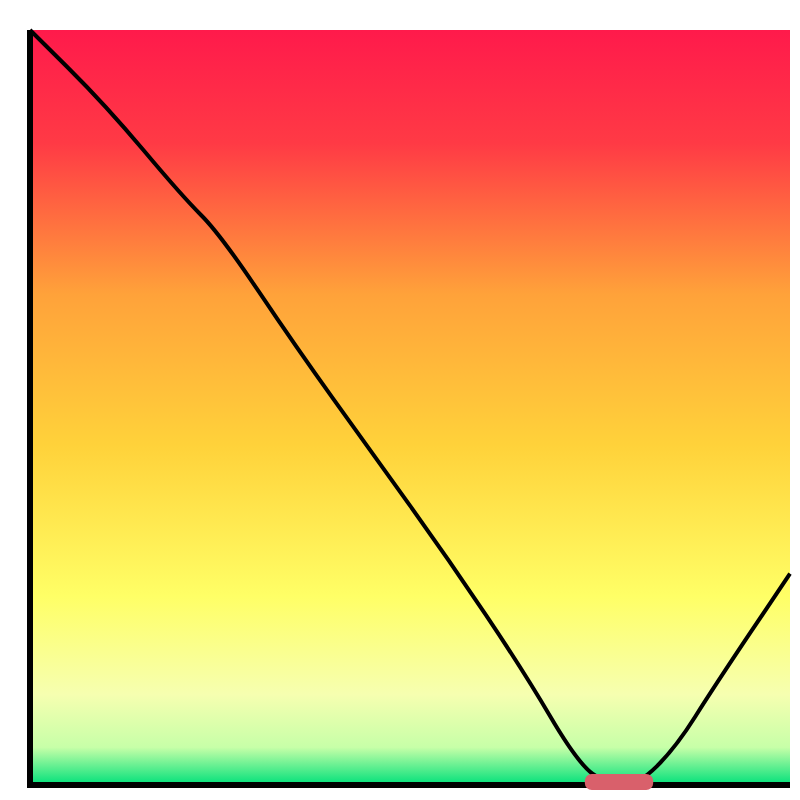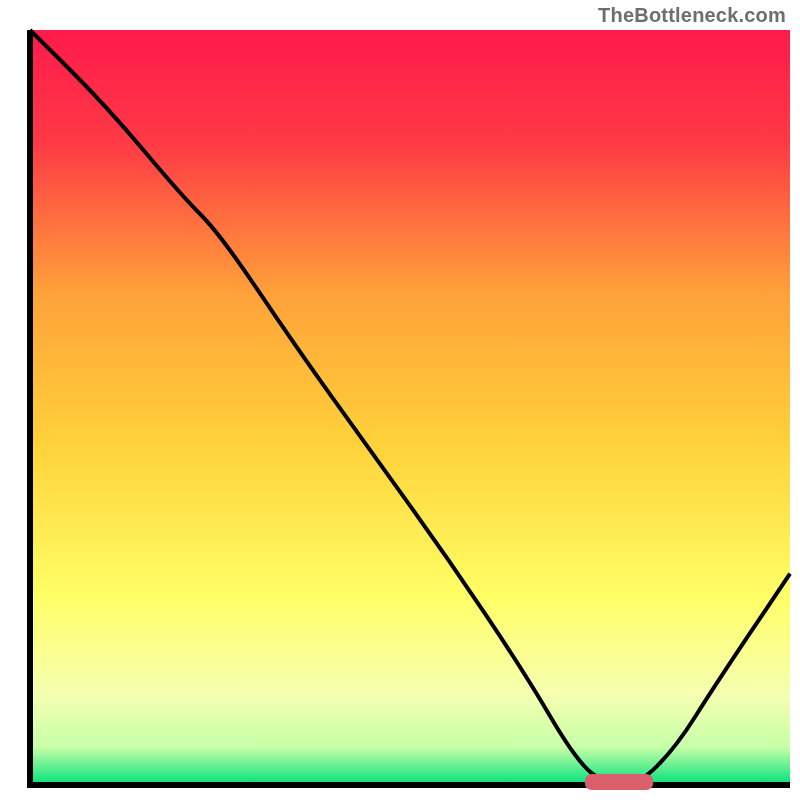--- a/index.html
+++ b/index.html
@@ -27,21 +27,20 @@
     top: 0;
     width: 800px;
     height: 800px;
   }
   svg { display: block; }
 </style>
 </head>
 <body>
 
 <div class="chart-wrap">
-  <div class="watermark">TheBottleneck.com</div>
   <svg id="chart-svg" width="800" height="800" viewBox="0 0 800 800">
     <defs>
       <linearGradient id="bg-grad" x1="0" y1="0" x2="0" y2="1">
           <stop offset="0%" stop-color="#ff1a4b"></stop>
           <stop offset="15%" stop-color="#ff3a45"></stop>
           <stop offset="35%" stop-color="#ffa23a"></stop>
           <stop offset="55.00000000000001%" stop-color="#ffd23a"></stop>
           <stop offset="75%" stop-color="#ffff66"></stop>
           <stop offset="88%" stop-color="#f6ffb0"></stop>
           <stop offset="95%" stop-color="#c7ffa8"></stop>

